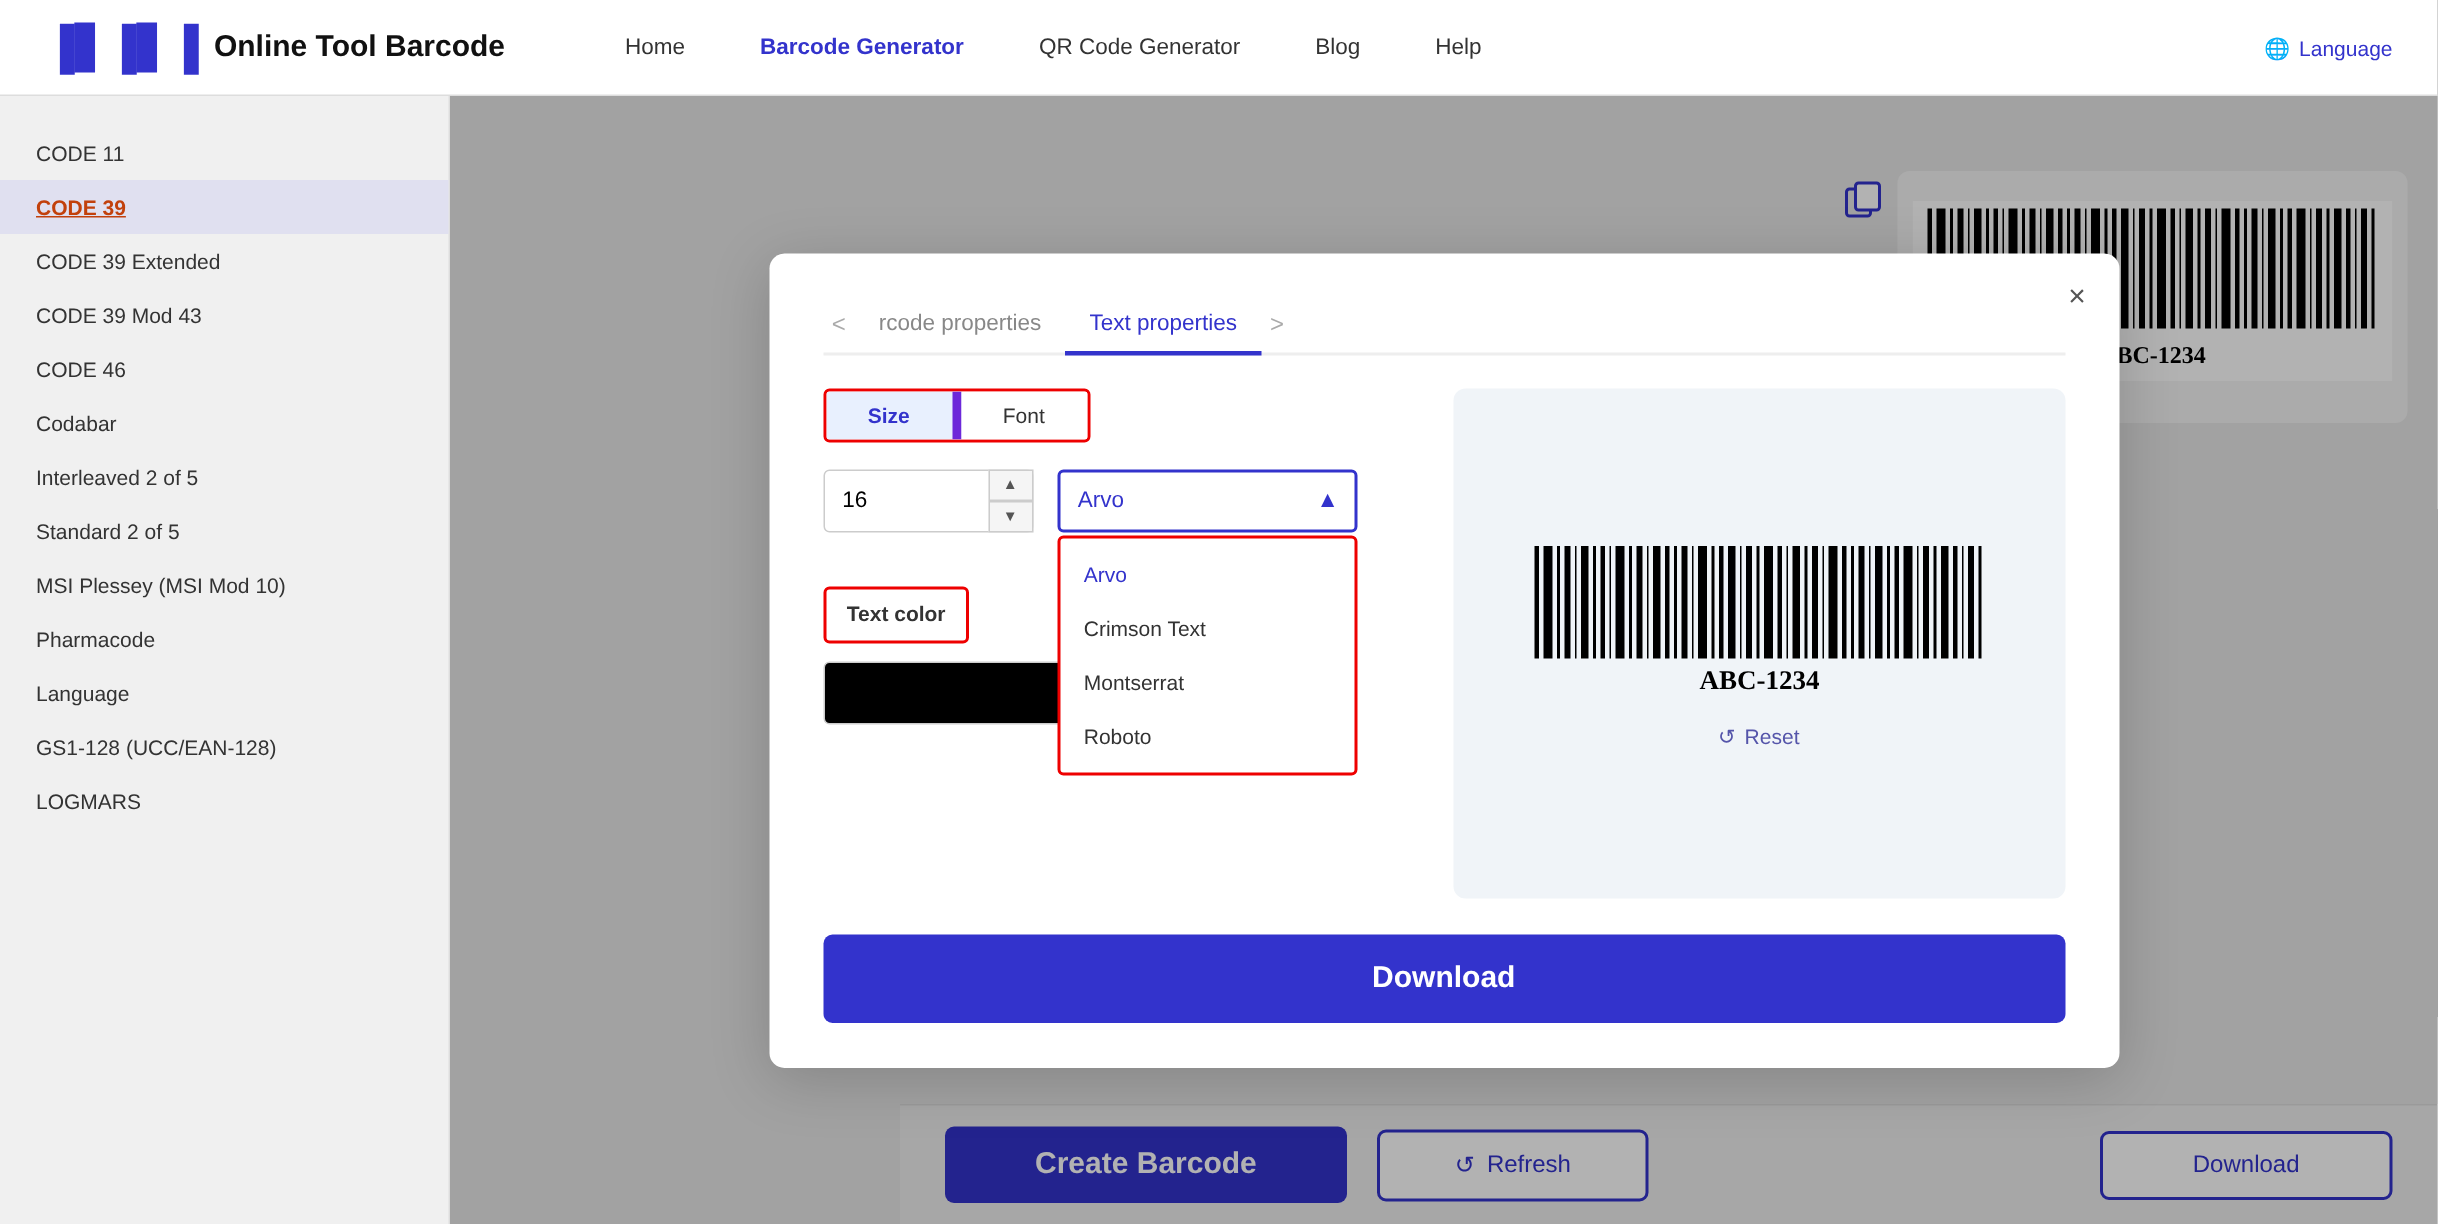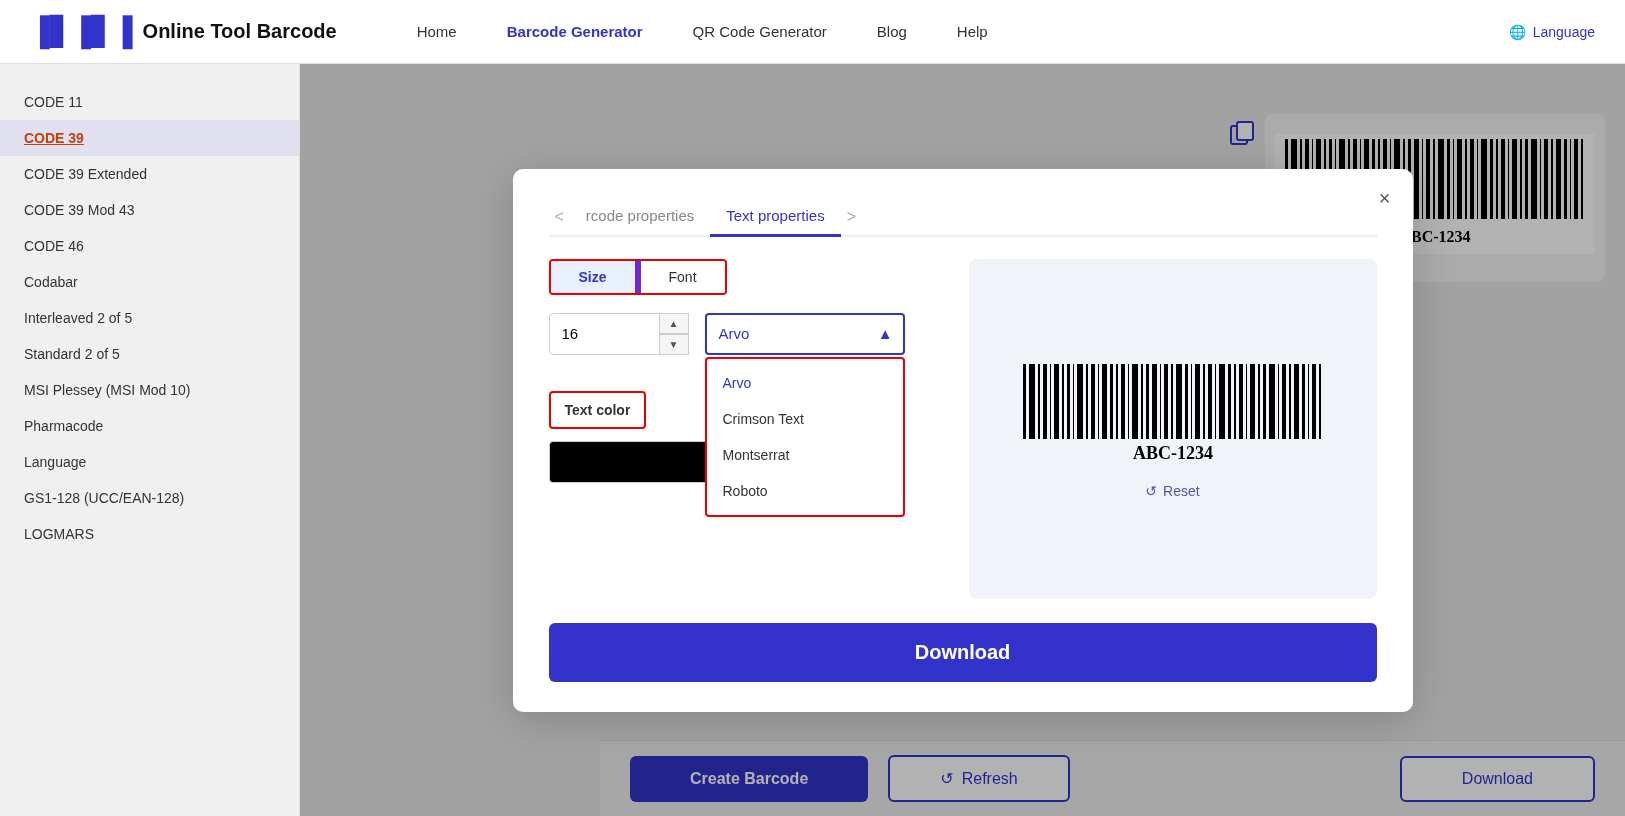--- a/index.html
+++ b/index.html
@@ -111,21 +111,21 @@
       padding: 14px 30px;
       gap: 20px;
       border-top: 1px solid #ddd;
     }
     .btn-create {
       background: #3333cc;
       color: #fff;
       border: none;
       border-radius: 6px;
       padding: 14px 60px;
-      font-size: 16px;
+      font-size: 20px;
       cursor: pointer;
       font-weight: bold;
     }
     .btn-refresh {
       border: 2px solid #3333cc;
       background: #fff;
       color: #3333cc;
       border-radius: 6px;
       padding: 12px 50px;
       font-size: 16px;

